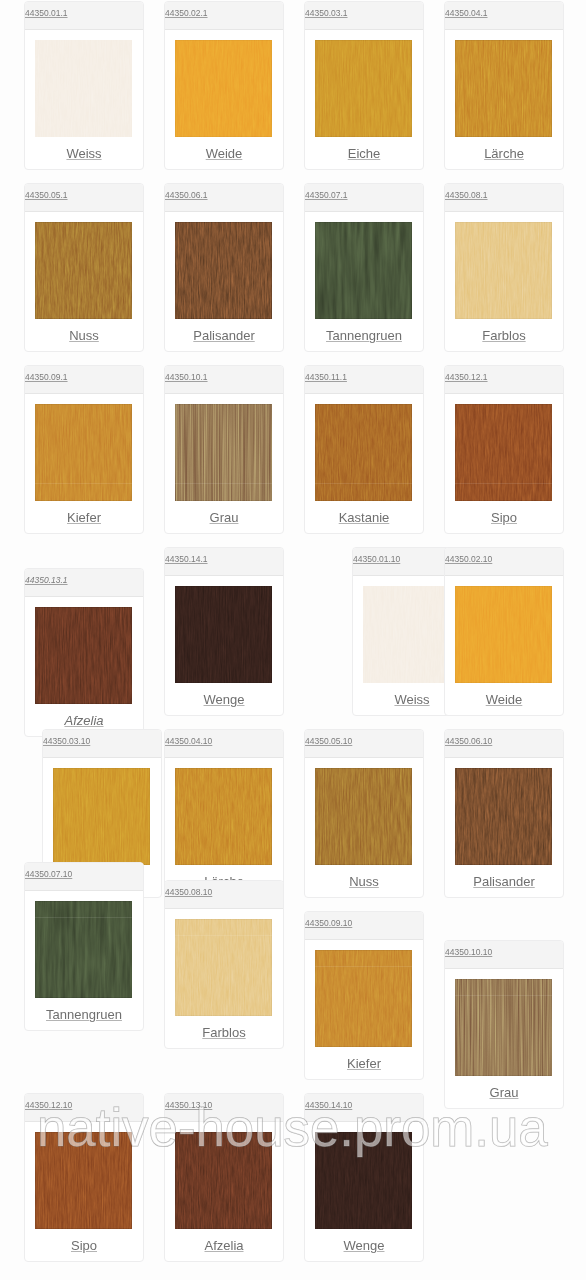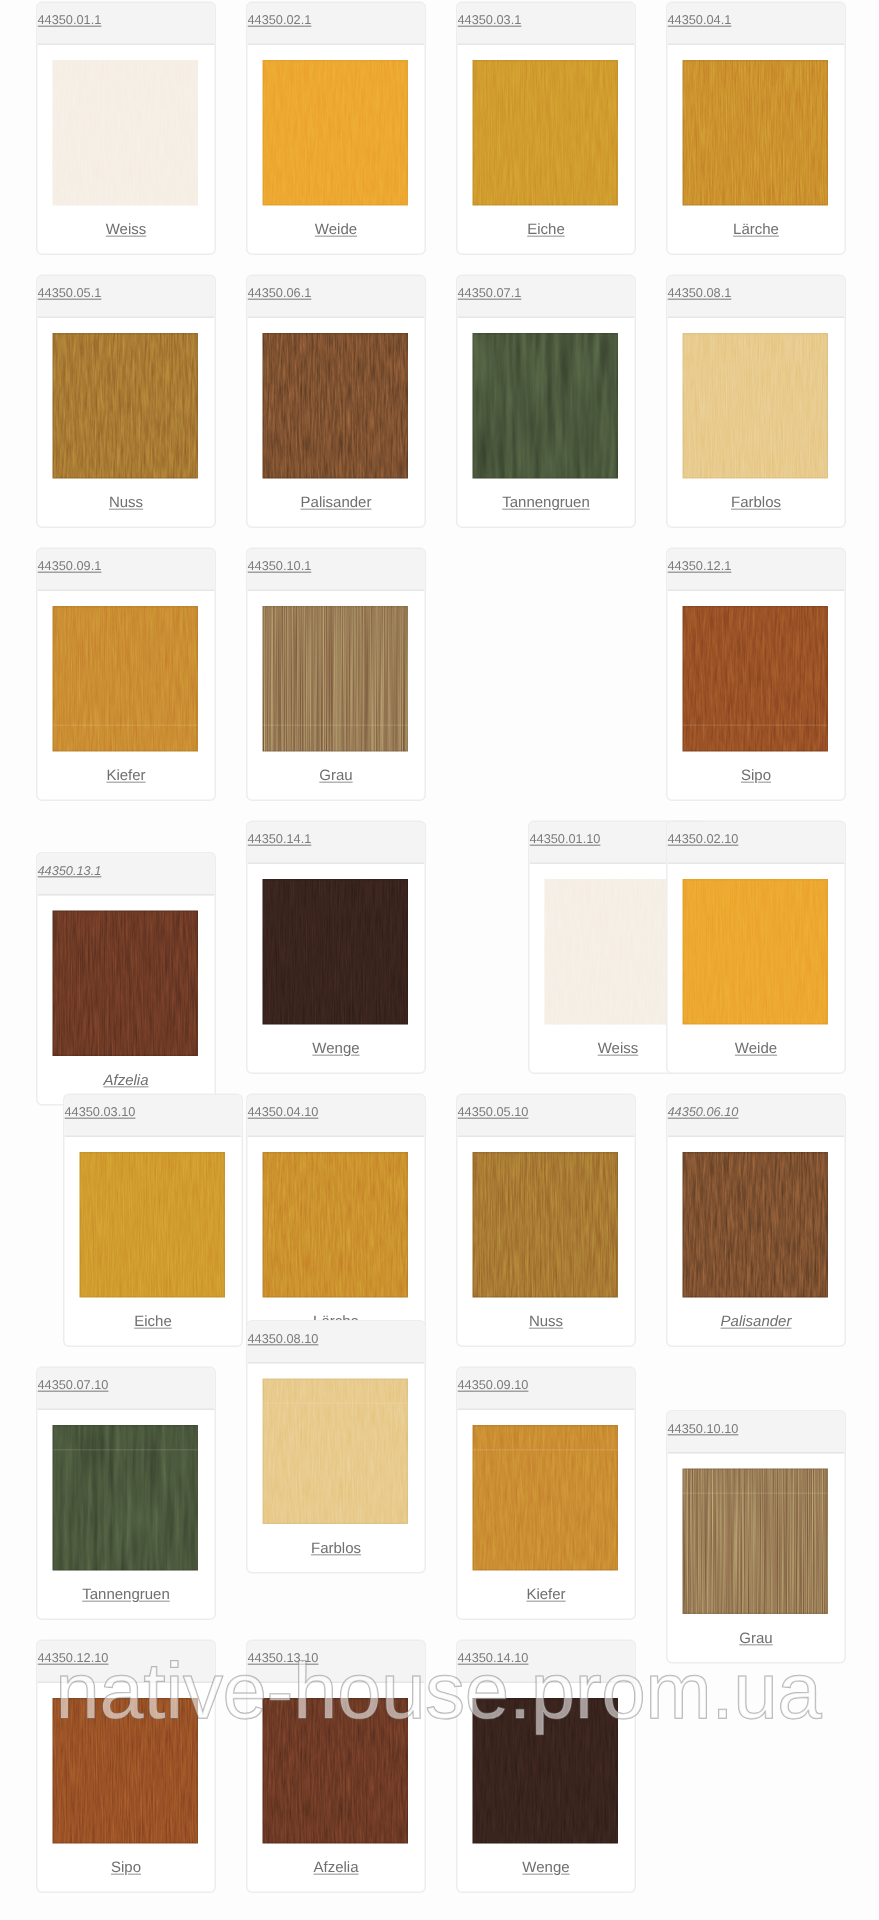--- a/index.html
+++ b/index.html
@@ -29,21 +29,21 @@
     position:absolute;left:10px;top:38px;width:97px;height:97px;overflow:hidden;
   }
   .swatch{isolation:isolate;}
   .swatch svg{position:absolute;left:0;top:0;mix-blend-mode:overlay;}
   .seam{position:absolute;left:0;width:97px;height:1px;background:rgba(255,255,255,0.10);}
   .edge{position:absolute;left:0;top:0;width:97px;height:97px;box-sizing:border-box;
         border:1px solid rgba(0,0,0,0.12);pointer-events:none;}
   #filterdefs{position:absolute;width:0;height:0;overflow:hidden;}
   .label{
     position:absolute;left:0;top:146px;width:118px;text-align:center;
-    font-size:10px;line-height:11px;color:#6f6f6f;
+    font-size:13px;line-height:11px;color:#6f6f6f;
     text-decoration:underline;text-decoration-thickness:1px;
     text-decoration-color:#b4b4b4;text-underline-offset:1px;white-space:nowrap;
   }
   #watermark{
     position:absolute;left:37px;top:1102px;
     font-size:52.8px;line-height:52.8px;white-space:nowrap;
     color:rgba(255,255,255,0.55);
     -webkit-text-stroke:1px rgba(116,116,116,0.57);
     paint-order:stroke fill;
   }
@@ -194,20 +194,32 @@
       <div class="code">44350.10.1</div>
       <div class="swatch" style="background:#9a7d57">
         <svg width="97" height="97" style="opacity:0.42">
           <rect width="97" height="97" filter="url(#wg4)"></rect>
         </svg>
         <div class="seam" style="top:79px"></div>
         <div class="edge" style="opacity:0.6"></div>
       </div>
       <div class="label">Grau</div>
     </div>
+    <div class="card" style="left: 304px; top: 365px;">
+      <div class="card-head"></div>
+      <div class="code">44350.11.1</div>
+      <div class="swatch" style="background:#ae6e29">
+        <svg width="97" height="97" style="opacity:0.18">
+          <rect width="97" height="97" filter="url(#wg0)"></rect>
+        </svg>
+        <div class="seam" style="top:79px"></div>
+        <div class="edge" style="opacity:0.6"></div>
+      </div>
+      <div class="label">Kastanie</div>
+    </div>
     <div class="card" style="left: 444px; top: 365px;">
       <div class="card-head"></div>
       <div class="code">44350.12.1</div>
       <div class="swatch" style="background:#9a5226">
         <svg width="97" height="97" style="opacity:0.21">
           <rect width="97" height="97" filter="url(#wg1)"></rect>
         </svg>
         <div class="seam" style="top:79px"></div>
         <div class="edge" style="opacity:0.8"></div>
       </div>
@@ -283,32 +295,32 @@
       <div class="card-head"></div>
       <div class="code">44350.05.10</div>
       <div class="swatch" style="background:#a87a33">
         <svg width="97" height="97" style="opacity:0.22">
           <rect width="97" height="97" filter="url(#wg2)"></rect>
         </svg>
         <div class="edge" style="opacity:0.7"></div>
       </div>
       <div class="label">Nuss</div>
     </div>
-    <div class="card" style="left: 444px; top: 729px; font-style: italic;">
+    <div class="card" style="left: 444px; top: 729px;">
       <div class="card-head"></div>
       <div class="code">44350.06.10</div>
       <div class="swatch" style="background:#7e5130">
         <svg width="97" height="97" style="opacity:0.29">
           <rect width="97" height="97" filter="url(#wg1)"></rect>
         </svg>
         <div class="edge" style="opacity:1"></div>
       </div>
       <div class="label">Palisander</div>
     </div>
-    <div class="card" style="left: 24px; top: 911px;">
+    <div class="card" style="left: 24px; top: 862px;">
       <div class="card-head"></div>
       <div class="code">44350.07.10</div>
       <div class="swatch" style="background:#4a583c">
         <svg width="97" height="97" style="opacity:0.24">
           <rect width="97" height="97" filter="url(#wg7)"></rect>
         </svg>
         <div class="seam" style="top:16px"></div>
         <div class="edge" style="opacity:0.8"></div>
       </div>
       <div class="label">Tannengruen</div>

